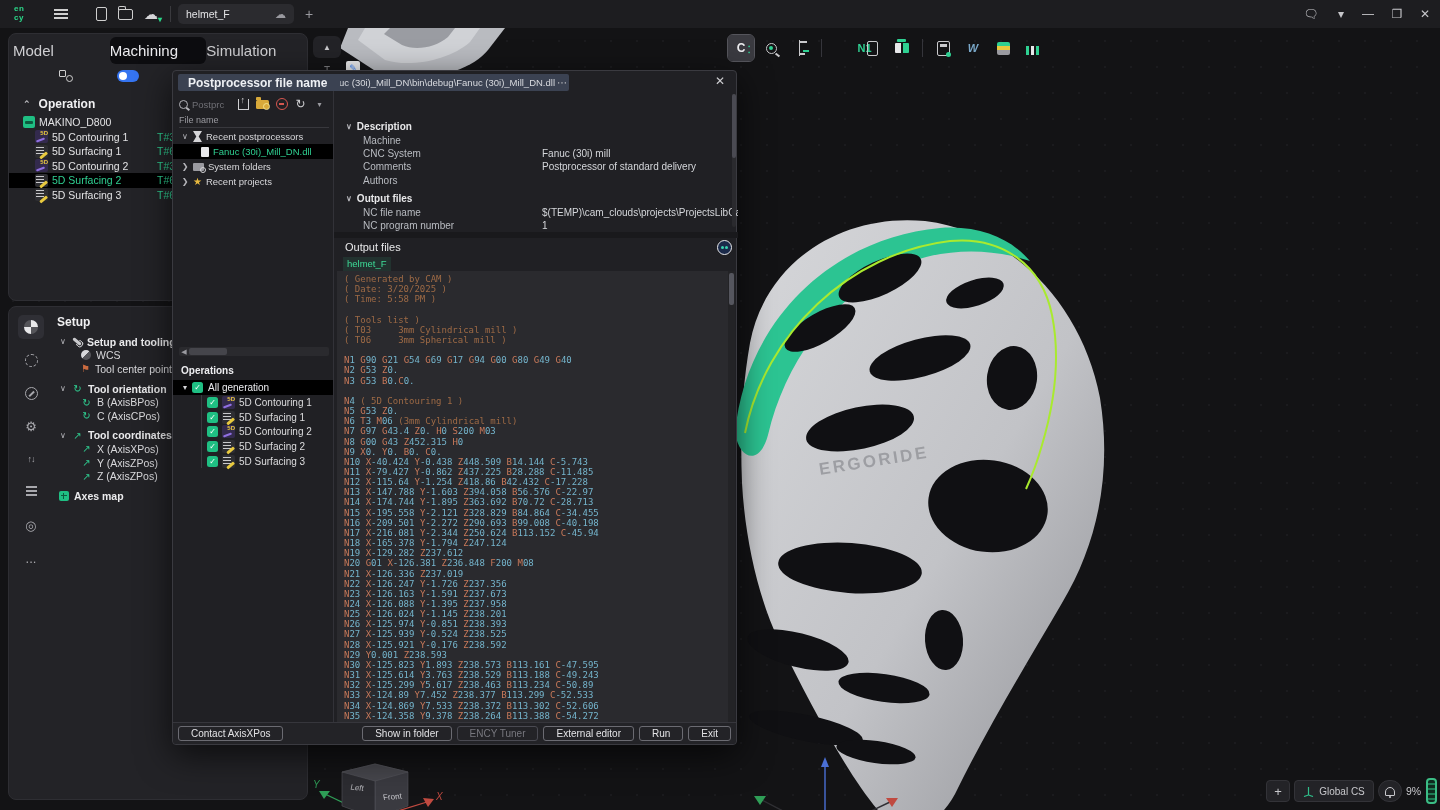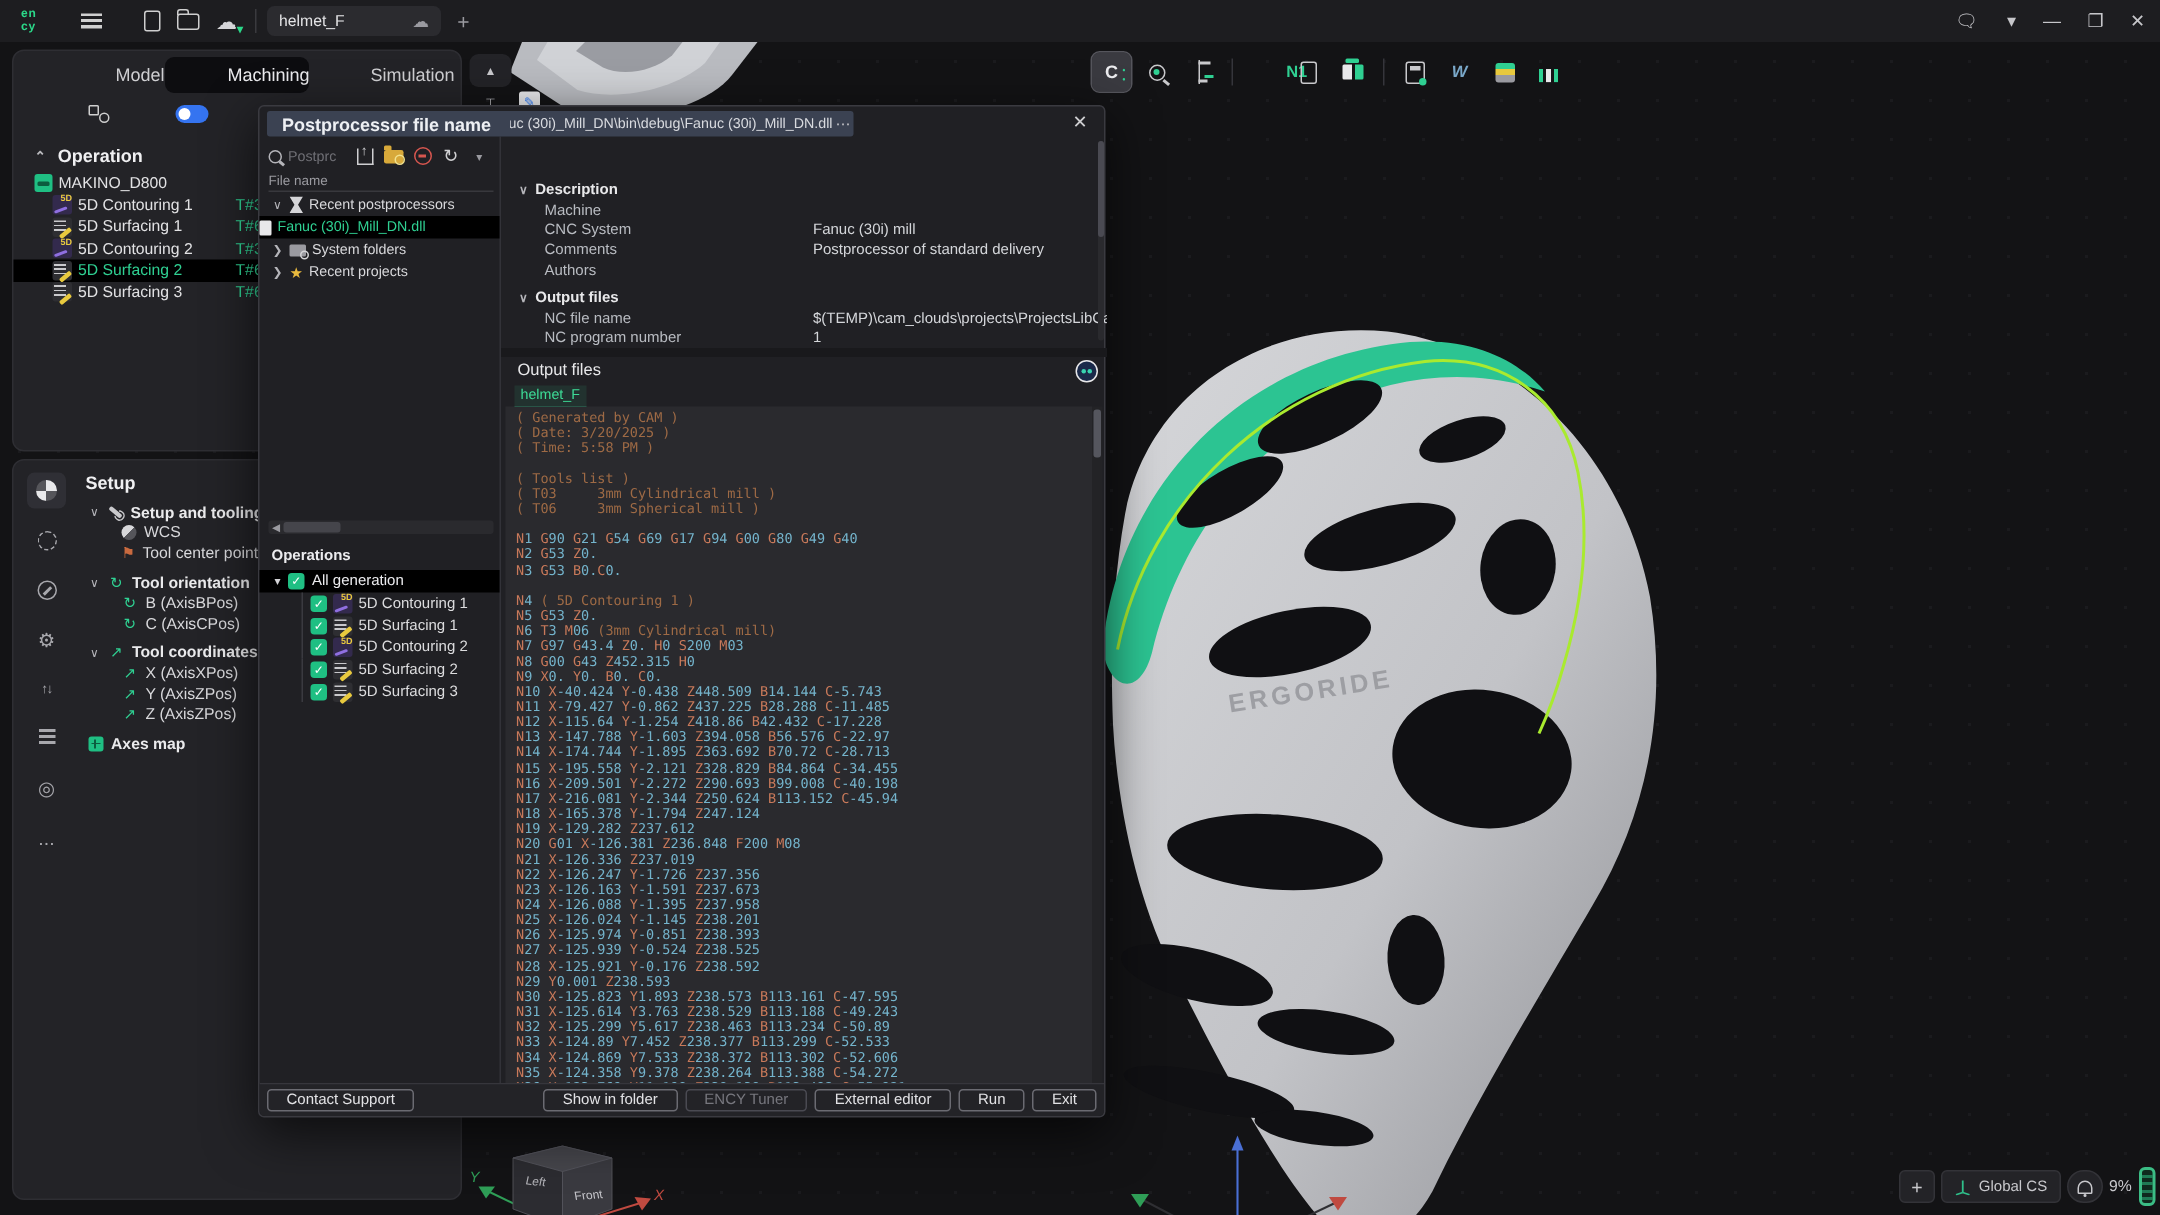--- a/index.html
+++ b/index.html
@@ -30,21 +30,21 @@
   
   #viewport { left:0; top:28px; width:1440px; height:782px; background:#131315;
     background-image:radial-gradient(#1b1b1e 1px, transparent 1px); background-size:26px 26px; z-index:0; }
 
   
   .panel { background:#232327; border:1px solid #2e2e33; border-radius:8px; z-index:2; }
   #ops-panel { left:8px; top:33px; width:300px; height:268px; }
   #setup-panel { left:8px; top:306px; width:300px; height:494px; }
 
   .maintabs { display:flex; height:29px; align-items:center; padding:3px 4px 0 4px; }
-  .maintab { flex:1; text-align:right; font-size:12px; color:#cfcfd2; padding:5px 0; cursor:pointer; border-radius:6px; }
+  .maintab { flex:1; text-align:left; font-size:15px; color:#cfcfd2; padding:5px 0; cursor:pointer; border-radius:6px; }
   .maintab.active { background:#0d0d10; color:#ececef; }
 
   #links-row { display:flex; align-items:center; height:26px; padding:0 14px; gap:8px; }
   .link-ic { width:14px; height:12px; position:relative; }
   .link-ic:before { content:""; position:absolute; left:0; top:0; width:5px; height:5px; border:1.2px solid #cfcfcf; border-radius:1px; }
   .link-ic:after  { content:""; position:absolute; right:0; bottom:0; width:5px; height:5px; border:1.2px solid #cfcfcf; border-radius:50%; }
   .toggle { width:22px; height:12px; background:#3574f0; border-radius:7px; position:relative; cursor:pointer; }
   .toggle i { position:absolute; left:2px; top:2px; width:8px; height:8px; background:#fff; border-radius:50%; }
   #links-row span { font-size:11px; color:#dcdcde;margin-left:36px; }
 
@@ -121,21 +121,21 @@
   .fol-s:after { content:""; position:absolute; right:-1px; bottom:-1px; width:5px; height:5px; border:1.4px solid #f2e28e; border-radius:50%; }
   .rm-ic { width:12px; height:12px; border:1.5px solid #d6564f; border-radius:50%; position:relative; }
   .rm-ic:before { content:""; position:absolute; left:2px; top:4.2px; width:5px; height:1.6px; background:#d6564f; }
   .refresh { color:#cfcfd2; font-size:12px; }
   .caret-s { color:#9a9aa0; font-size:8px; }
 
   #dlg-colhead { position:absolute; left:6px; top:44px; width:150px; height:13px; font-size:9px; color:#9a9aa0; border-bottom:1px solid #38383d; }
   #dlg-tree { position:absolute; left:0px; top:58px; width:160px; }
   .ft-row { display:flex; align-items:center; height:15px; gap:4px; cursor:pointer; font-size:9.5px; color:#d8d8db; }
   .ft-row .chev { width:8px; font-size:8px; color:#b5b5ba; text-align:center; }
-  .ft-row.ind { }
+  .ft-row.ind { padding-left:28px; }
   .ft-row.root { padding-left:8px; }
   .ft-row.sel { background:#000; color:#2fd092; }
   .star { color:#e8b93e; font-size:10px; }
   .doc-s { width:8px; height:10px; background:#e8e8ea; border-radius:1px; position:relative; }
   .sysf { width:11px; height:8px; background:#9a9aa0; border-radius:1px; position:relative; }
   .sysf:after { content:""; position:absolute; right:-2px; bottom:-2px; width:4px; height:4px; border:1.2px solid #d5d5d8; border-radius:50%; }
   #dlg-hscroll { position:absolute; left:6px; top:276px; width:150px; height:9px; background:#2a2a2e; border-radius:2px; display:flex; align-items:center; }
   #dlg-hscroll .arr { width:10px; font-size:7px; color:#9a9aa0; text-align:center; cursor:pointer; }
   #dlg-hscroll .thumb { width:38px; height:7px; background:#45454b; border-radius:2px; cursor:pointer; }
 
@@ -641,21 +641,21 @@
         <i></i>
         <i></i>
       </div>
     <div id="out-tab">helmet_F</div>
     <div id="gcode"><div><span class="gc-c">( Generated by CAM )</span></div><div><span class="gc-c">( Date: 3/20/2025 )</span></div><div><span class="gc-c">( Time: 5:58 PM )</span></div><div>&nbsp;</div><div><span class="gc-c">( Tools list )</span></div><div><span class="gc-c">( T03     3mm Cylindrical mill )</span></div><div><span class="gc-c">( T06     3mm Spherical mill )</span></div><div>&nbsp;</div><div><span class="gc-l">N</span><span class="gc-n">1 </span><span class="gc-l">G</span><span class="gc-n">90 </span><span class="gc-l">G</span><span class="gc-n">21 </span><span class="gc-l">G</span><span class="gc-n">54 </span><span class="gc-l">G</span><span class="gc-n">69 </span><span class="gc-l">G</span><span class="gc-n">17 </span><span class="gc-l">G</span><span class="gc-n">94 </span><span class="gc-l">G</span><span class="gc-n">00 </span><span class="gc-l">G</span><span class="gc-n">80 </span><span class="gc-l">G</span><span class="gc-n">49 </span><span class="gc-l">G</span><span class="gc-n">40</span></div><div><span class="gc-l">N</span><span class="gc-n">2 </span><span class="gc-l">G</span><span class="gc-n">53 </span><span class="gc-l">Z</span><span class="gc-n">0.</span></div><div><span class="gc-l">N</span><span class="gc-n">3 </span><span class="gc-l">G</span><span class="gc-n">53 </span><span class="gc-l">B</span><span class="gc-n">0.</span><span class="gc-l">C</span><span class="gc-n">0.</span></div><div>&nbsp;</div><div><span class="gc-l">N</span><span class="gc-n">4 </span><span class="gc-c">( 5D Contouring 1 )</span></div><div><span class="gc-l">N</span><span class="gc-n">5 </span><span class="gc-l">G</span><span class="gc-n">53 </span><span class="gc-l">Z</span><span class="gc-n">0.</span></div><div><span class="gc-l">N</span><span class="gc-n">6 </span><span class="gc-l">T</span><span class="gc-n">3 </span><span class="gc-l">M</span><span class="gc-n">06 </span><span class="gc-c">(3mm Cylindrical mill)</span></div><div><span class="gc-l">N</span><span class="gc-n">7 </span><span class="gc-l">G</span><span class="gc-n">97 </span><span class="gc-l">G</span><span class="gc-n">43.4 </span><span class="gc-l">Z</span><span class="gc-n">0. </span><span class="gc-l">H</span><span class="gc-n">0 </span><span class="gc-l">S</span><span class="gc-n">200 </span><span class="gc-l">M</span><span class="gc-n">03</span></div><div><span class="gc-l">N</span><span class="gc-n">8 </span><span class="gc-l">G</span><span class="gc-n">00 </span><span class="gc-l">G</span><span class="gc-n">43 </span><span class="gc-l">Z</span><span class="gc-n">452.315 </span><span class="gc-l">H</span><span class="gc-n">0</span></div><div><span class="gc-l">N</span><span class="gc-n">9 </span><span class="gc-l">X</span><span class="gc-n">0. </span><span class="gc-l">Y</span><span class="gc-n">0. </span><span class="gc-l">B</span><span class="gc-n">0. </span><span class="gc-l">C</span><span class="gc-n">0.</span></div><div><span class="gc-l">N</span><span class="gc-n">10 </span><span class="gc-l">X</span><span class="gc-n">-40.424 </span><span class="gc-l">Y</span><span class="gc-n">-0.438 </span><span class="gc-l">Z</span><span class="gc-n">448.509 </span><span class="gc-l">B</span><span class="gc-n">14.144 </span><span class="gc-l">C</span><span class="gc-n">-5.743</span></div><div><span class="gc-l">N</span><span class="gc-n">11 </span><span class="gc-l">X</span><span class="gc-n">-79.427 </span><span class="gc-l">Y</span><span class="gc-n">-0.862 </span><span class="gc-l">Z</span><span class="gc-n">437.225 </span><span class="gc-l">B</span><span class="gc-n">28.288 </span><span class="gc-l">C</span><span class="gc-n">-11.485</span></div><div><span class="gc-l">N</span><span class="gc-n">12 </span><span class="gc-l">X</span><span class="gc-n">-115.64 </span><span class="gc-l">Y</span><span class="gc-n">-1.254 </span><span class="gc-l">Z</span><span class="gc-n">418.86 </span><span class="gc-l">B</span><span class="gc-n">42.432 </span><span class="gc-l">C</span><span class="gc-n">-17.228</span></div><div><span class="gc-l">N</span><span class="gc-n">13 </span><span class="gc-l">X</span><span class="gc-n">-147.788 </span><span class="gc-l">Y</span><span class="gc-n">-1.603 </span><span class="gc-l">Z</span><span class="gc-n">394.058 </span><span class="gc-l">B</span><span class="gc-n">56.576 </span><span class="gc-l">C</span><span class="gc-n">-22.97</span></div><div><span class="gc-l">N</span><span class="gc-n">14 </span><span class="gc-l">X</span><span class="gc-n">-174.744 </span><span class="gc-l">Y</span><span class="gc-n">-1.895 </span><span class="gc-l">Z</span><span class="gc-n">363.692 </span><span class="gc-l">B</span><span class="gc-n">70.72 </span><span class="gc-l">C</span><span class="gc-n">-28.713</span></div><div><span class="gc-l">N</span><span class="gc-n">15 </span><span class="gc-l">X</span><span class="gc-n">-195.558 </span><span class="gc-l">Y</span><span class="gc-n">-2.121 </span><span class="gc-l">Z</span><span class="gc-n">328.829 </span><span class="gc-l">B</span><span class="gc-n">84.864 </span><span class="gc-l">C</span><span class="gc-n">-34.455</span></div><div><span class="gc-l">N</span><span class="gc-n">16 </span><span class="gc-l">X</span><span class="gc-n">-209.501 </span><span class="gc-l">Y</span><span class="gc-n">-2.272 </span><span class="gc-l">Z</span><span class="gc-n">290.693 </span><span class="gc-l">B</span><span class="gc-n">99.008 </span><span class="gc-l">C</span><span class="gc-n">-40.198</span></div><div><span class="gc-l">N</span><span class="gc-n">17 </span><span class="gc-l">X</span><span class="gc-n">-216.081 </span><span class="gc-l">Y</span><span class="gc-n">-2.344 </span><span class="gc-l">Z</span><span class="gc-n">250.624 </span><span class="gc-l">B</span><span class="gc-n">113.152 </span><span class="gc-l">C</span><span class="gc-n">-45.94</span></div><div><span class="gc-l">N</span><span class="gc-n">18 </span><span class="gc-l">X</span><span class="gc-n">-165.378 </span><span class="gc-l">Y</span><span class="gc-n">-1.794 </span><span class="gc-l">Z</span><span class="gc-n">247.124</span></div><div><span class="gc-l">N</span><span class="gc-n">19 </span><span class="gc-l">X</span><span class="gc-n">-129.282 </span><span class="gc-l">Z</span><span class="gc-n">237.612</span></div><div><span class="gc-l">N</span><span class="gc-n">20 </span><span class="gc-l">G</span><span class="gc-n">01 </span><span class="gc-l">X</span><span class="gc-n">-126.381 </span><span class="gc-l">Z</span><span class="gc-n">236.848 </span><span class="gc-l">F</span><span class="gc-n">200 </span><span class="gc-l">M</span><span class="gc-n">08</span></div><div><span class="gc-l">N</span><span class="gc-n">21 </span><span class="gc-l">X</span><span class="gc-n">-126.336 </span><span class="gc-l">Z</span><span class="gc-n">237.019</span></div><div><span class="gc-l">N</span><span class="gc-n">22 </span><span class="gc-l">X</span><span class="gc-n">-126.247 </span><span class="gc-l">Y</span><span class="gc-n">-1.726 </span><span class="gc-l">Z</span><span class="gc-n">237.356</span></div><div><span class="gc-l">N</span><span class="gc-n">23 </span><span class="gc-l">X</span><span class="gc-n">-126.163 </span><span class="gc-l">Y</span><span class="gc-n">-1.591 </span><span class="gc-l">Z</span><span class="gc-n">237.673</span></div><div><span class="gc-l">N</span><span class="gc-n">24 </span><span class="gc-l">X</span><span class="gc-n">-126.088 </span><span class="gc-l">Y</span><span class="gc-n">-1.395 </span><span class="gc-l">Z</span><span class="gc-n">237.958</span></div><div><span class="gc-l">N</span><span class="gc-n">25 </span><span class="gc-l">X</span><span class="gc-n">-126.024 </span><span class="gc-l">Y</span><span class="gc-n">-1.145 </span><span class="gc-l">Z</span><span class="gc-n">238.201</span></div><div><span class="gc-l">N</span><span class="gc-n">26 </span><span class="gc-l">X</span><span class="gc-n">-125.974 </span><span class="gc-l">Y</span><span class="gc-n">-0.851 </span><span class="gc-l">Z</span><span class="gc-n">238.393</span></div><div><span class="gc-l">N</span><span class="gc-n">27 </span><span class="gc-l">X</span><span class="gc-n">-125.939 </span><span class="gc-l">Y</span><span class="gc-n">-0.524 </span><span class="gc-l">Z</span><span class="gc-n">238.525</span></div><div><span class="gc-l">N</span><span class="gc-n">28 </span><span class="gc-l">X</span><span class="gc-n">-125.921 </span><span class="gc-l">Y</span><span class="gc-n">-0.176 </span><span class="gc-l">Z</span><span class="gc-n">238.592</span></div><div><span class="gc-l">N</span><span class="gc-n">29 </span><span class="gc-l">Y</span><span class="gc-n">0.001 </span><span class="gc-l">Z</span><span class="gc-n">238.593</span></div><div><span class="gc-l">N</span><span class="gc-n">30 </span><span class="gc-l">X</span><span class="gc-n">-125.823 </span><span class="gc-l">Y</span><span class="gc-n">1.893 </span><span class="gc-l">Z</span><span class="gc-n">238.573 </span><span class="gc-l">B</span><span class="gc-n">113.161 </span><span class="gc-l">C</span><span class="gc-n">-47.595</span></div><div><span class="gc-l">N</span><span class="gc-n">31 </span><span class="gc-l">X</span><span class="gc-n">-125.614 </span><span class="gc-l">Y</span><span class="gc-n">3.763 </span><span class="gc-l">Z</span><span class="gc-n">238.529 </span><span class="gc-l">B</span><span class="gc-n">113.188 </span><span class="gc-l">C</span><span class="gc-n">-49.243</span></div><div><span class="gc-l">N</span><span class="gc-n">32 </span><span class="gc-l">X</span><span class="gc-n">-125.299 </span><span class="gc-l">Y</span><span class="gc-n">5.617 </span><span class="gc-l">Z</span><span class="gc-n">238.463 </span><span class="gc-l">B</span><span class="gc-n">113.234 </span><span class="gc-l">C</span><span class="gc-n">-50.89</span></div><div><span class="gc-l">N</span><span class="gc-n">33 </span><span class="gc-l">X</span><span class="gc-n">-124.89 </span><span class="gc-l">Y</span><span class="gc-n">7.452 </span><span class="gc-l">Z</span><span class="gc-n">238.377 </span><span class="gc-l">B</span><span class="gc-n">113.299 </span><span class="gc-l">C</span><span class="gc-n">-52.533</span></div><div><span class="gc-l">N</span><span class="gc-n">34 </span><span class="gc-l">X</span><span class="gc-n">-124.869 </span><span class="gc-l">Y</span><span class="gc-n">7.533 </span><span class="gc-l">Z</span><span class="gc-n">238.372 </span><span class="gc-l">B</span><span class="gc-n">113.302 </span><span class="gc-l">C</span><span class="gc-n">-52.606</span></div><div><span class="gc-l">N</span><span class="gc-n">35 </span><span class="gc-l">X</span><span class="gc-n">-124.358 </span><span class="gc-l">Y</span><span class="gc-n">9.378 </span><span class="gc-l">Z</span><span class="gc-n">238.264 </span><span class="gc-l">B</span><span class="gc-n">113.388 </span><span class="gc-l">C</span><span class="gc-n">-54.272</span></div><div><span class="gc-l">N</span><span class="gc-n">36 </span><span class="gc-l">X</span><span class="gc-n">-123.769 </span><span class="gc-l">Y</span><span class="gc-n">11.198 </span><span class="gc-l">Z</span><span class="gc-n">238.138 </span><span class="gc-l">B</span><span class="gc-n">113.492 </span><span class="gc-l">C</span><span class="gc-n">-55.921</span></div></div>
     <div id="gcode-sb">
         <i></i>
       </div>
 
     <div id="dlg-btns">
-      <button class="dbtn">Contact Support</button>
+      <button class="dbtn">Contact AxisXPos</button>
       <span class="spacer"></span>
       <span id="dlg-btns-right" style="display:flex; margin-right:5px;">
           <button class="dbtn">Show in folder</button>
           <button class="dbtn disabled">ENCY Tuner</button>
           <button class="dbtn">External editor</button>
           <button class="dbtn">Run</button>
           <button class="dbtn">Exit</button>
         </span>
     </div>
   </div>

